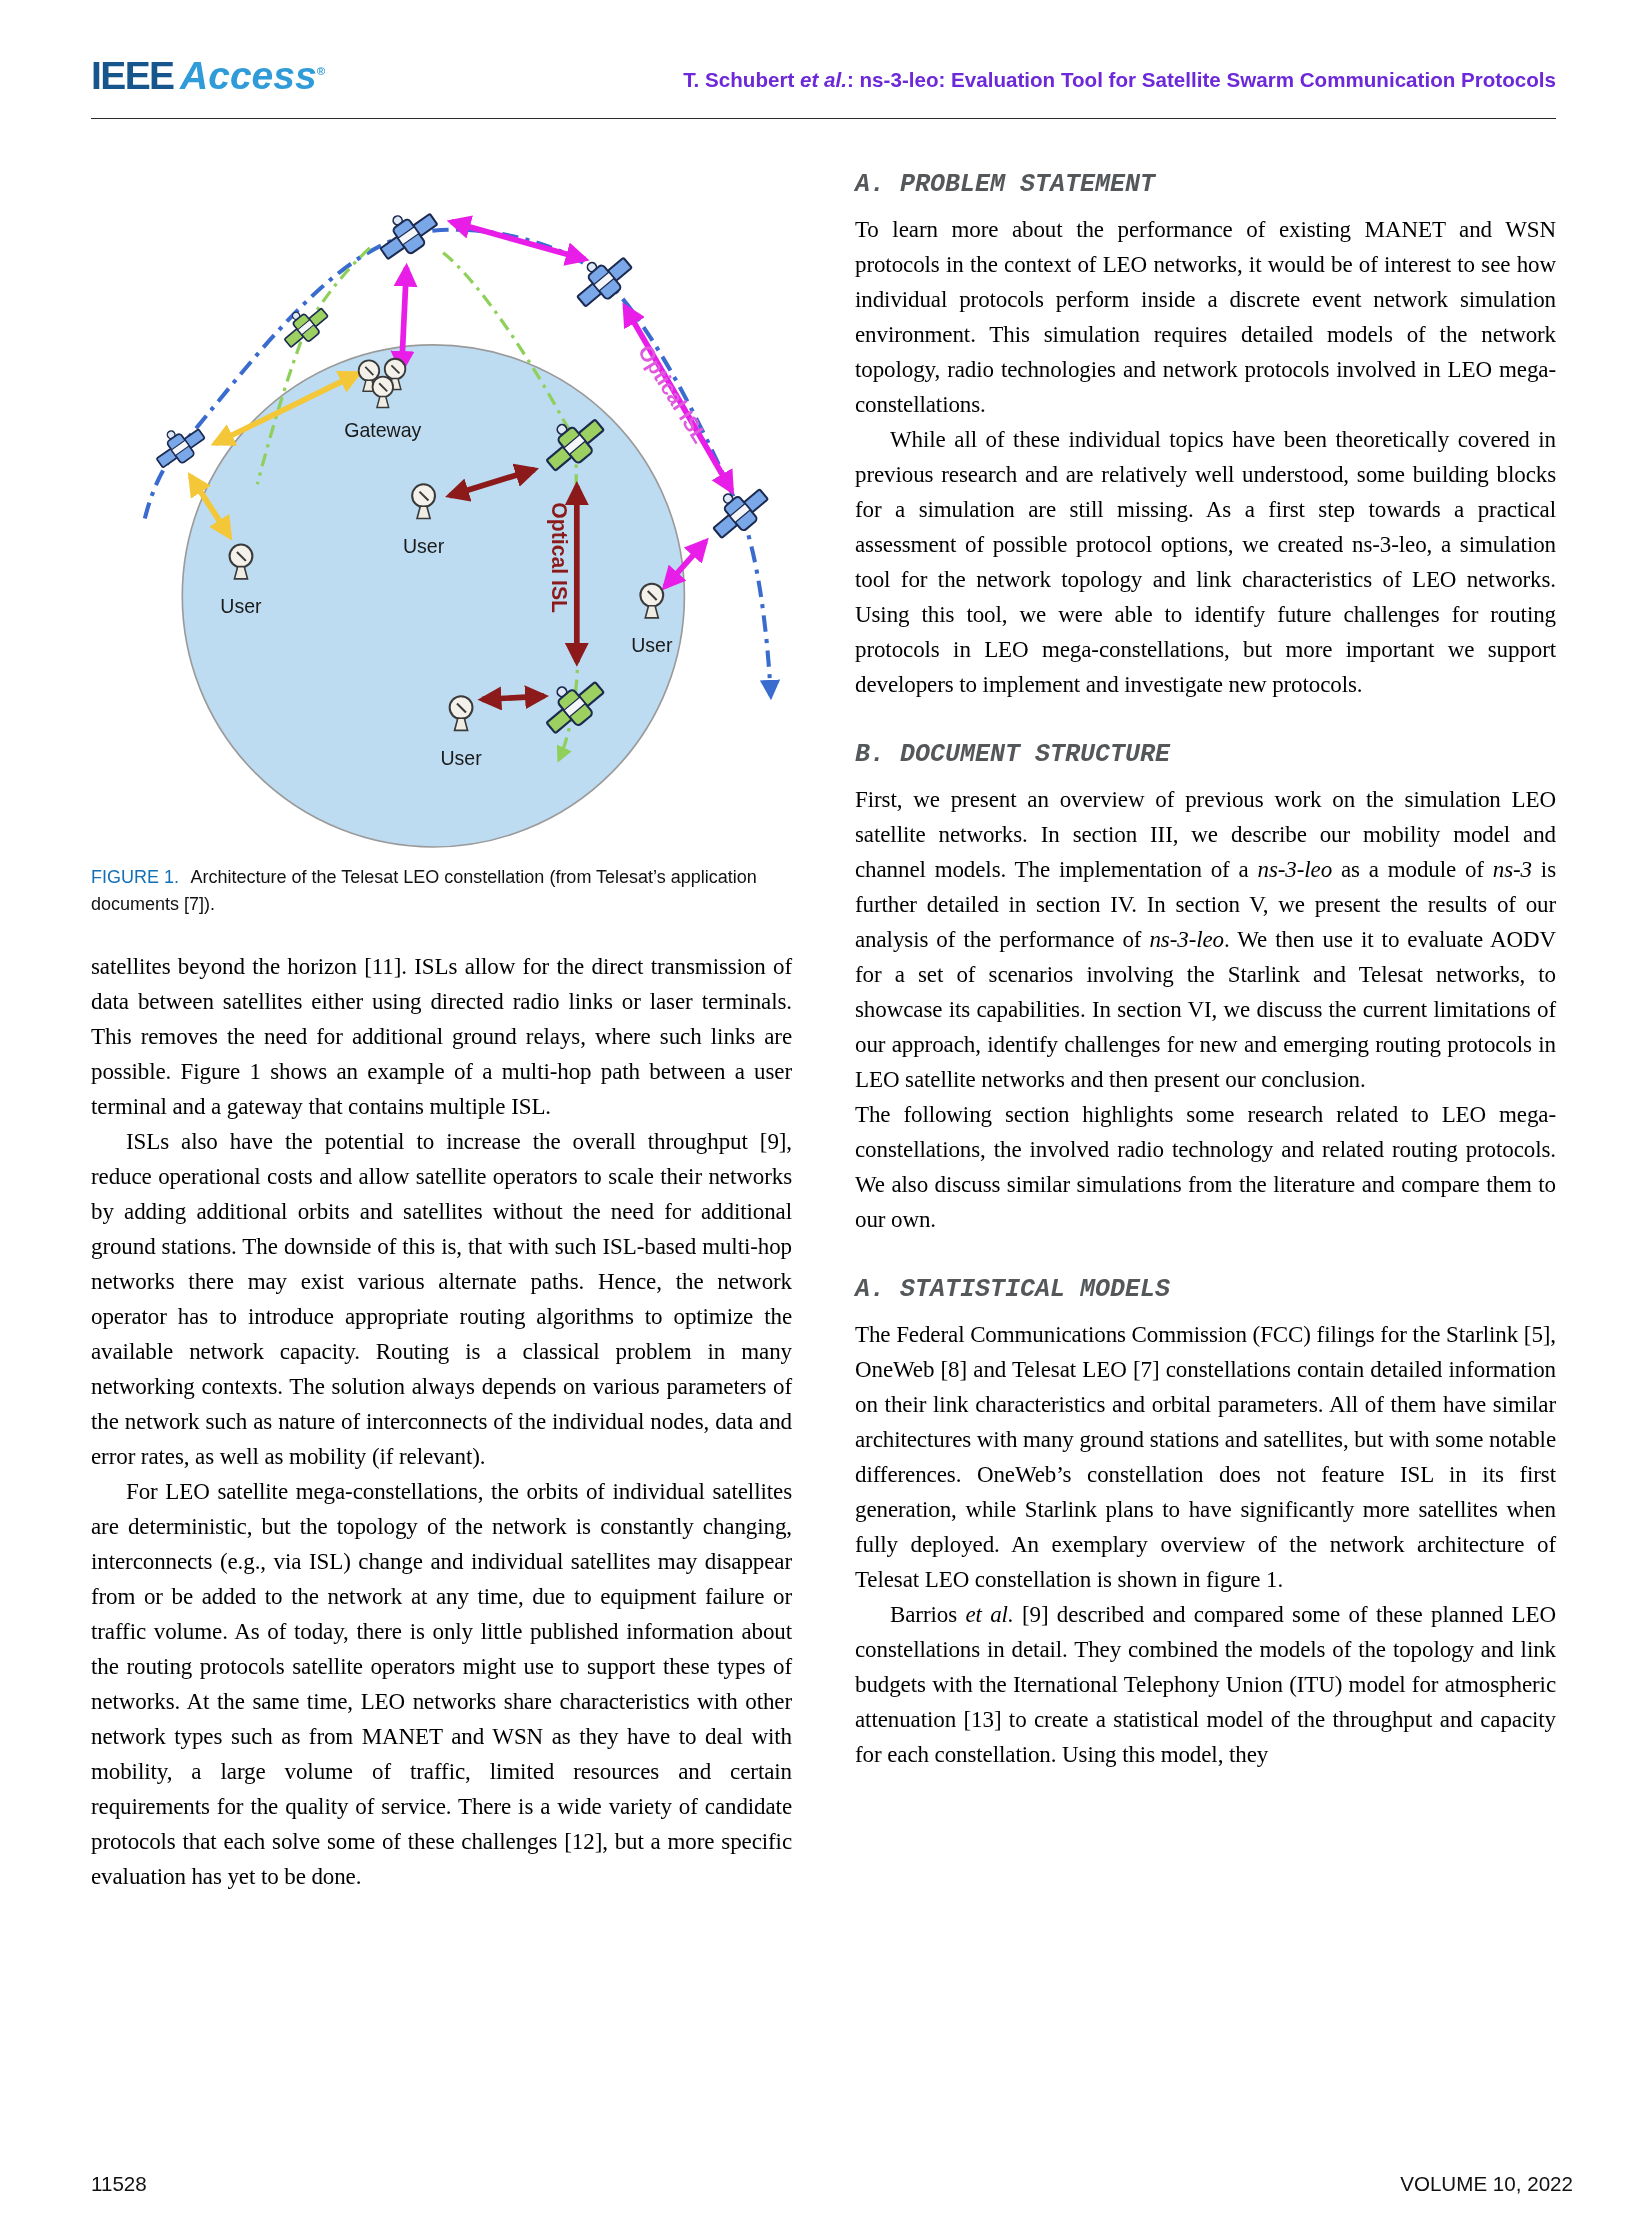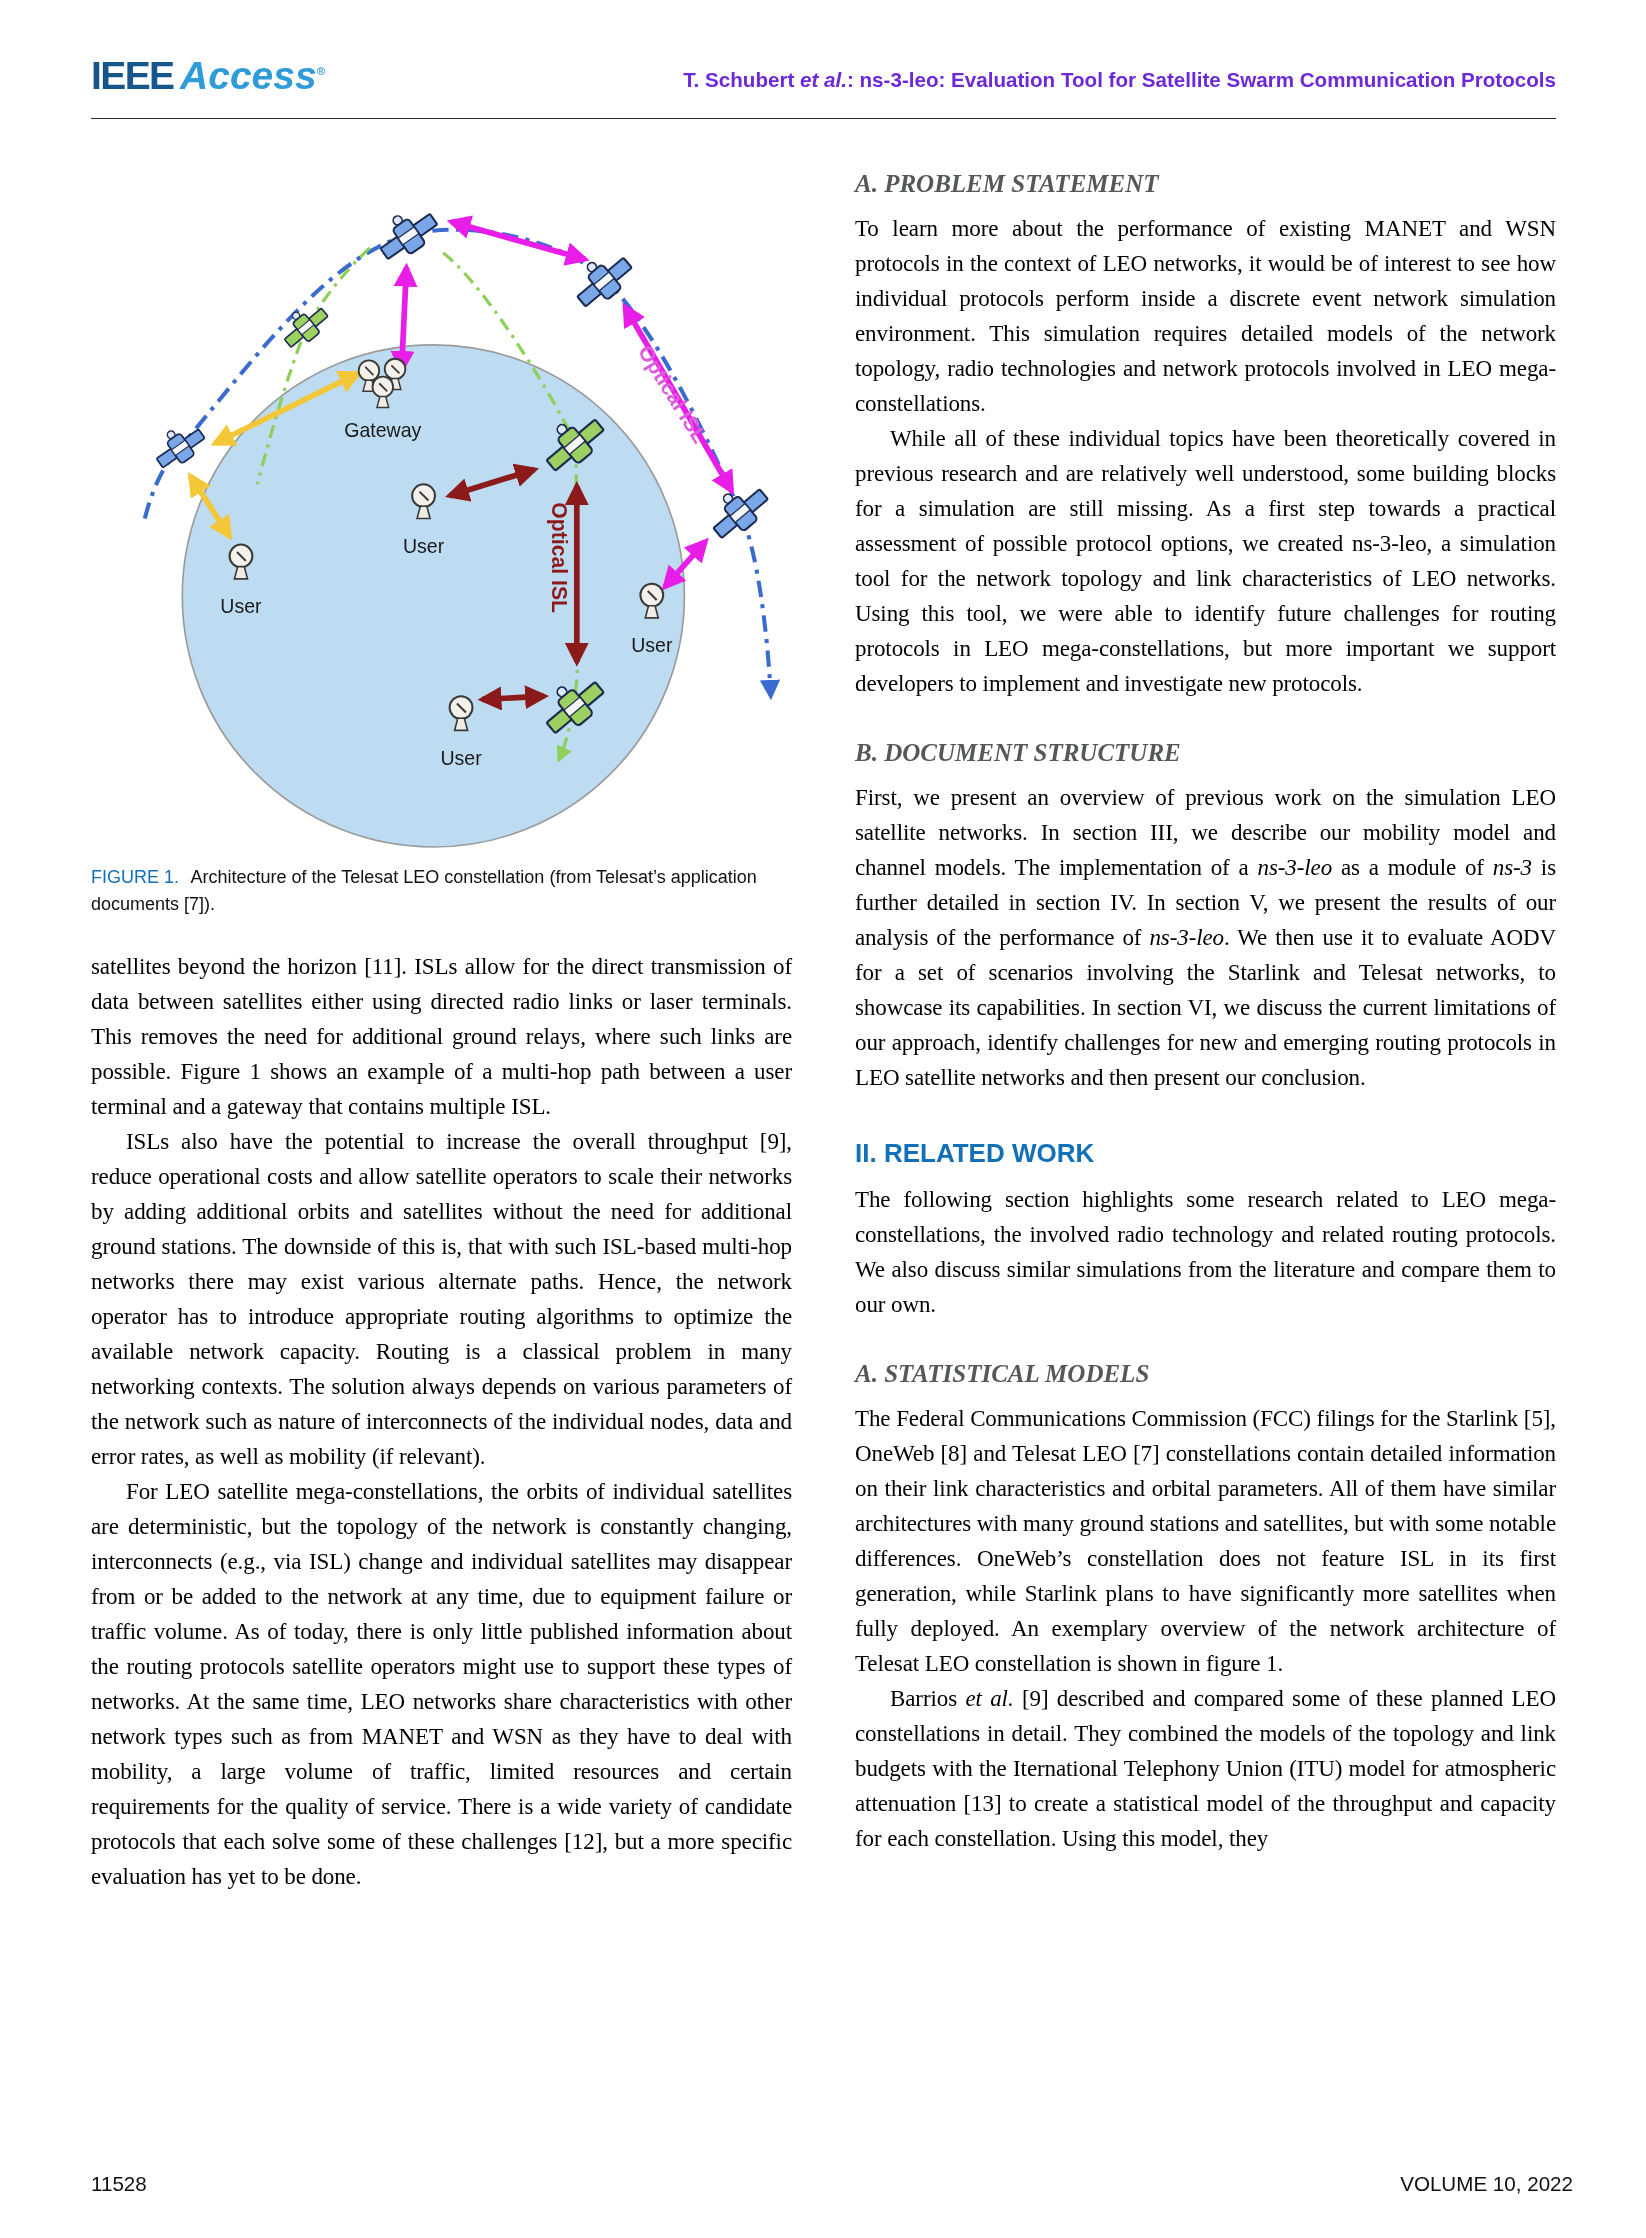--- a/index.html
+++ b/index.html
@@ -23,21 +23,21 @@
   .col { width:701px; }
 
   p.body {
     font-size:23px; line-height:35px; text-align:justify; margin:0;
     letter-spacing:-0.1px;
   }
   p.body.indent { text-indent:35px; }
   p.body i { font-style:italic; }
 
   h3.sub {
-    font-family:Liberation Serif, serif; font-style:italic; font-weight:bold;
+    font-family:Liberation Mono, monospace; font-style:italic; font-weight:bold;
     color:#55585a; font-size:25px; margin:38px 0 13px 0;
   }
   h3.sub.first { margin-top:5px; }
   h2.main {
     font-family:"Liberation Sans", sans-serif; font-weight:bold;
     color:#1270b8; font-size:26px; margin:43px 0 13px 0;
   }
 
   svg.figure { display:block; width:701px; height:auto; margin:3.3px 0 0 0; }
   .fig-label { font-family:"Liberation Sans", sans-serif; font-size:24px; fill:#1a1a1a; }
@@ -156,21 +156,20 @@
   </div>
 
   <div class="col">
     <h3 class="sub first">A. PROBLEM STATEMENT</h3>
     <p class="body"><span>To learn more about the performance of existing MANET and WSN protocols in the context of LEO networks, it would be of interest to see how individual protocols perform inside a discrete event network simulation environment. This simulation requires detailed models of the network topology, radio technologies and network protocols involved in LEO mega-constellations.</span></p>
     <p class="body indent"><span>While all of these individual topics have been theoretically covered in previous research and are relatively well understood, some building blocks for a simulation are still missing. As a first step towards a practical assessment of possible protocol options, we created ns-3-leo, a simulation tool for the network topology and link characteristics of LEO networks. Using this tool, we were able to identify future challenges for routing protocols in LEO mega-constellations, but more important we support developers to implement and investigate new protocols.</span></p>
 
     <h3 class="sub">B. DOCUMENT STRUCTURE</h3>
     <p class="body"><span>First, we present an overview of previous work on the simulation LEO satellite networks. In section III, we describe our mobility model and channel models. The implementation of a </span><i>ns-3-leo</i><span> as a module of </span><i>ns-3</i><span> is further detailed in section IV. In section V, we present the results of our analysis of the performance of </span><i>ns-3-leo</i><span>. We then use it to evaluate AODV for a set of scenarios involving the Starlink and Telesat networks, to showcase its capabilities. In section VI, we discuss the current limitations of our approach, identify challenges for new and emerging routing protocols in LEO satellite networks and then present our conclusion.</span></p>
 
-    <h2 class="main">II. RELATED WORK</h2>
     <p class="body"><span>The following section highlights some research related to LEO mega-constellations, the involved radio technology and related routing protocols. We also discuss similar simulations from the literature and compare them to our own.</span></p>
 
     <h3 class="sub">A. STATISTICAL MODELS</h3>
     <p class="body"><span>The Federal Communications Commission (FCC) filings for the Starlink [5], OneWeb [8] and Telesat LEO [7] constellations contain detailed information on their link characteristics and orbital parameters. All of them have similar architectures with many ground stations and satellites, but with some notable differences. OneWeb’s constellation does not feature ISL in its first generation, while Starlink plans to have significantly more satellites when fully deployed. An exemplary overview of the network architecture of Telesat LEO constellation is shown in figure 1.</span></p>
     <p class="body indent"><span>Barrios </span><i>et al.</i><span> [9] described and compared some of these planned LEO constellations in detail. They combined the models of the topology and link budgets with the Iternational Telephony Union (ITU) model for atmospheric attenuation [13] to create a statistical model of the throughput and capacity for each constellation. Using this model, they</span></p>
   </div>
 </div>
 
 <div class="footer">
   <span>11528</span>

